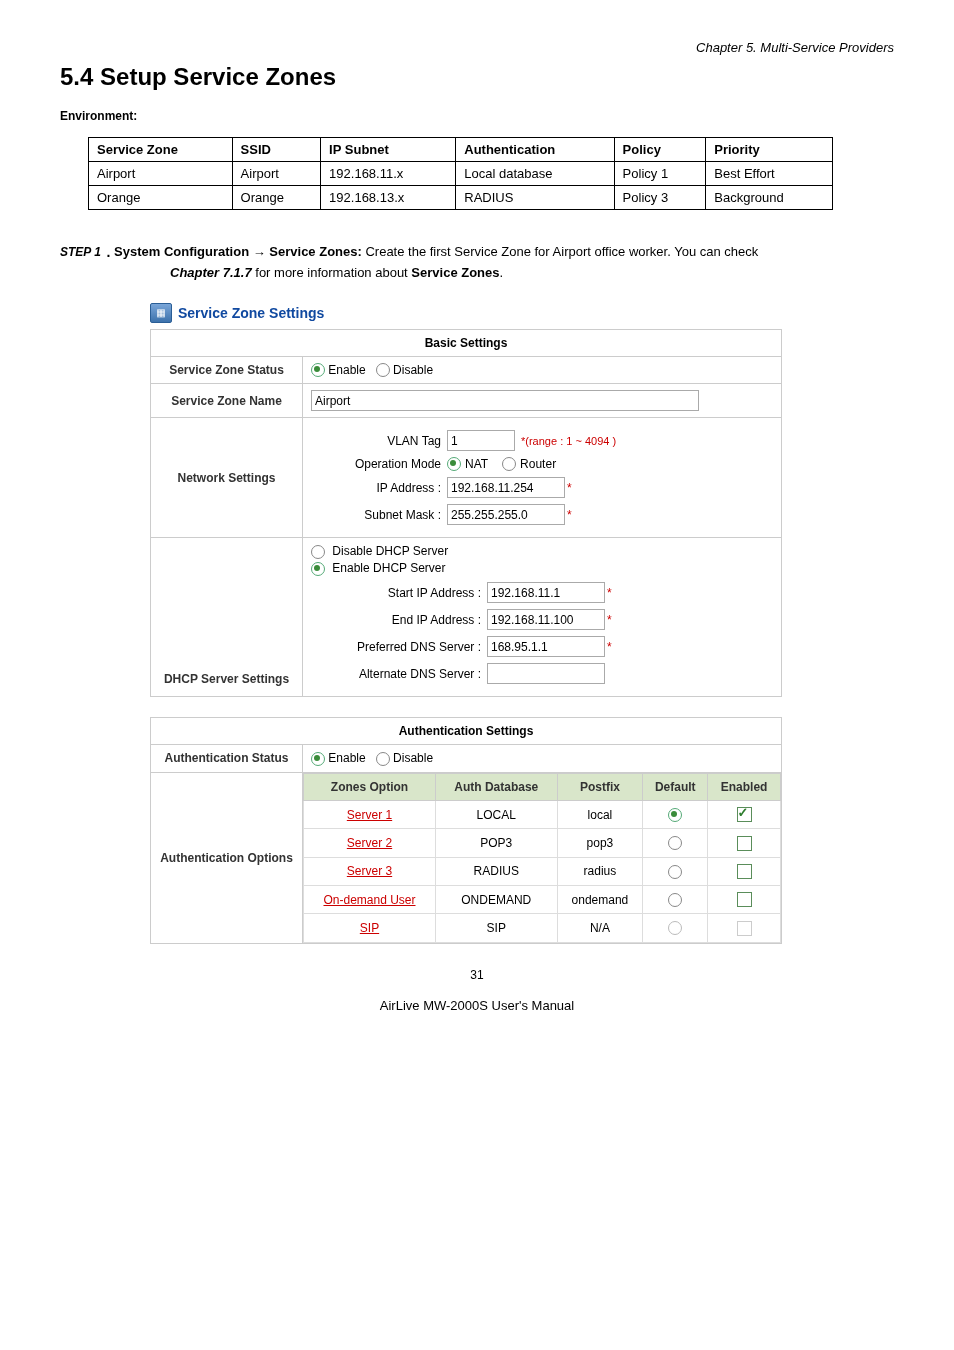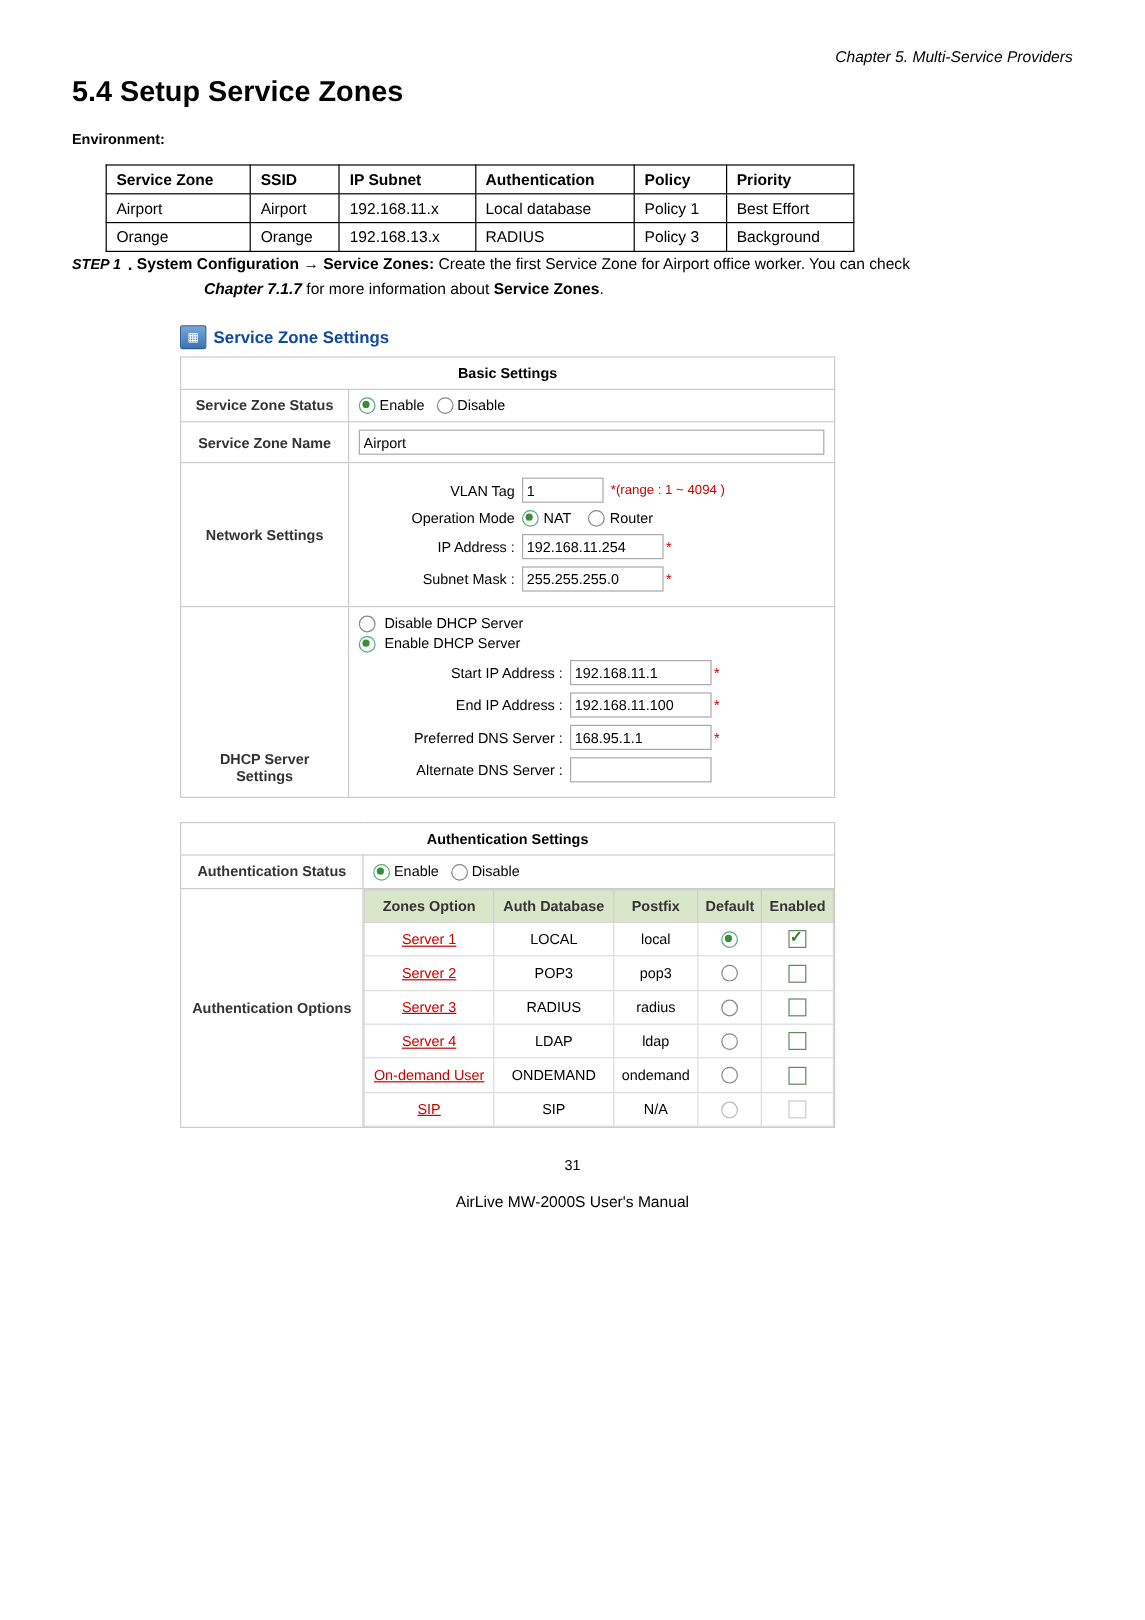--- a/index.html
+++ b/index.html
@@ -22,22 +22,23 @@
     font-weight: bold;
     margin: 0 0 18px 0;
   }
   .subhead {
     font-weight: bold;
     font-size: 12px;
     margin-bottom: 14px;
   }
   table.env {
     border-collapse: collapse;
-    width: 624px;
+    width: 745px;
     margin-left: 28px;
+    margin-bottom: 32px;
   }
   table.env th, table.env td {
     border: 1px solid #000;
     padding: 4px 8px;
     text-align: left;
     font-size: 13px;
   }
   table.env th { font-weight: bold; }
   .step-line {
     margin-bottom: 20px;
@@ -78,21 +79,21 @@
     font-size: 10px;
     color: #fff;
   }
   .panel-title {
     color: #1049a0;
     font-weight: bold;
     font-size: 14px;
   }
   table.settings {
     border-collapse: collapse;
-    width: 546px;
+    width: 632px;
     margin-left: 90px;
     margin-bottom: 20px;
     background: #fff;
   }
   table.settings td, table.settings th {
     border: 1px solid #ccc;
     padding: 6px 8px;
     font-size: 12px;
     vertical-align: middle;
   }
@@ -392,27 +393,20 @@
                 <td><span class="checkbox-box "></span></td>
               </tr>
               <tr>
                 <td><span class="linkish">Server 3</span></td>
                 <td>RADIUS</td>
                 <td>radius</td>
                 <td><span class="radio-dot empty"></span></td>
                 <td><span class="checkbox-box "></span></td>
               </tr>
               <tr>
-                <td><span class="linkish">Server 4</span></td>
-                <td>LDAP</td>
-                <td>ldap</td>
-                <td><span class="radio-dot empty"></span></td>
-                <td><span class="checkbox-box "></span></td>
-              </tr>
-              <tr>
                 <td><span class="linkish">On-demand User</span></td>
                 <td>ONDEMAND</td>
                 <td>ondemand</td>
                 <td><span class="radio-dot empty"></span></td>
                 <td><span class="checkbox-box "></span></td>
               </tr>
               <tr>
                 <td><span class="linkish">SIP</span></td>
                 <td>SIP</td>
                 <td>N/A</td>

